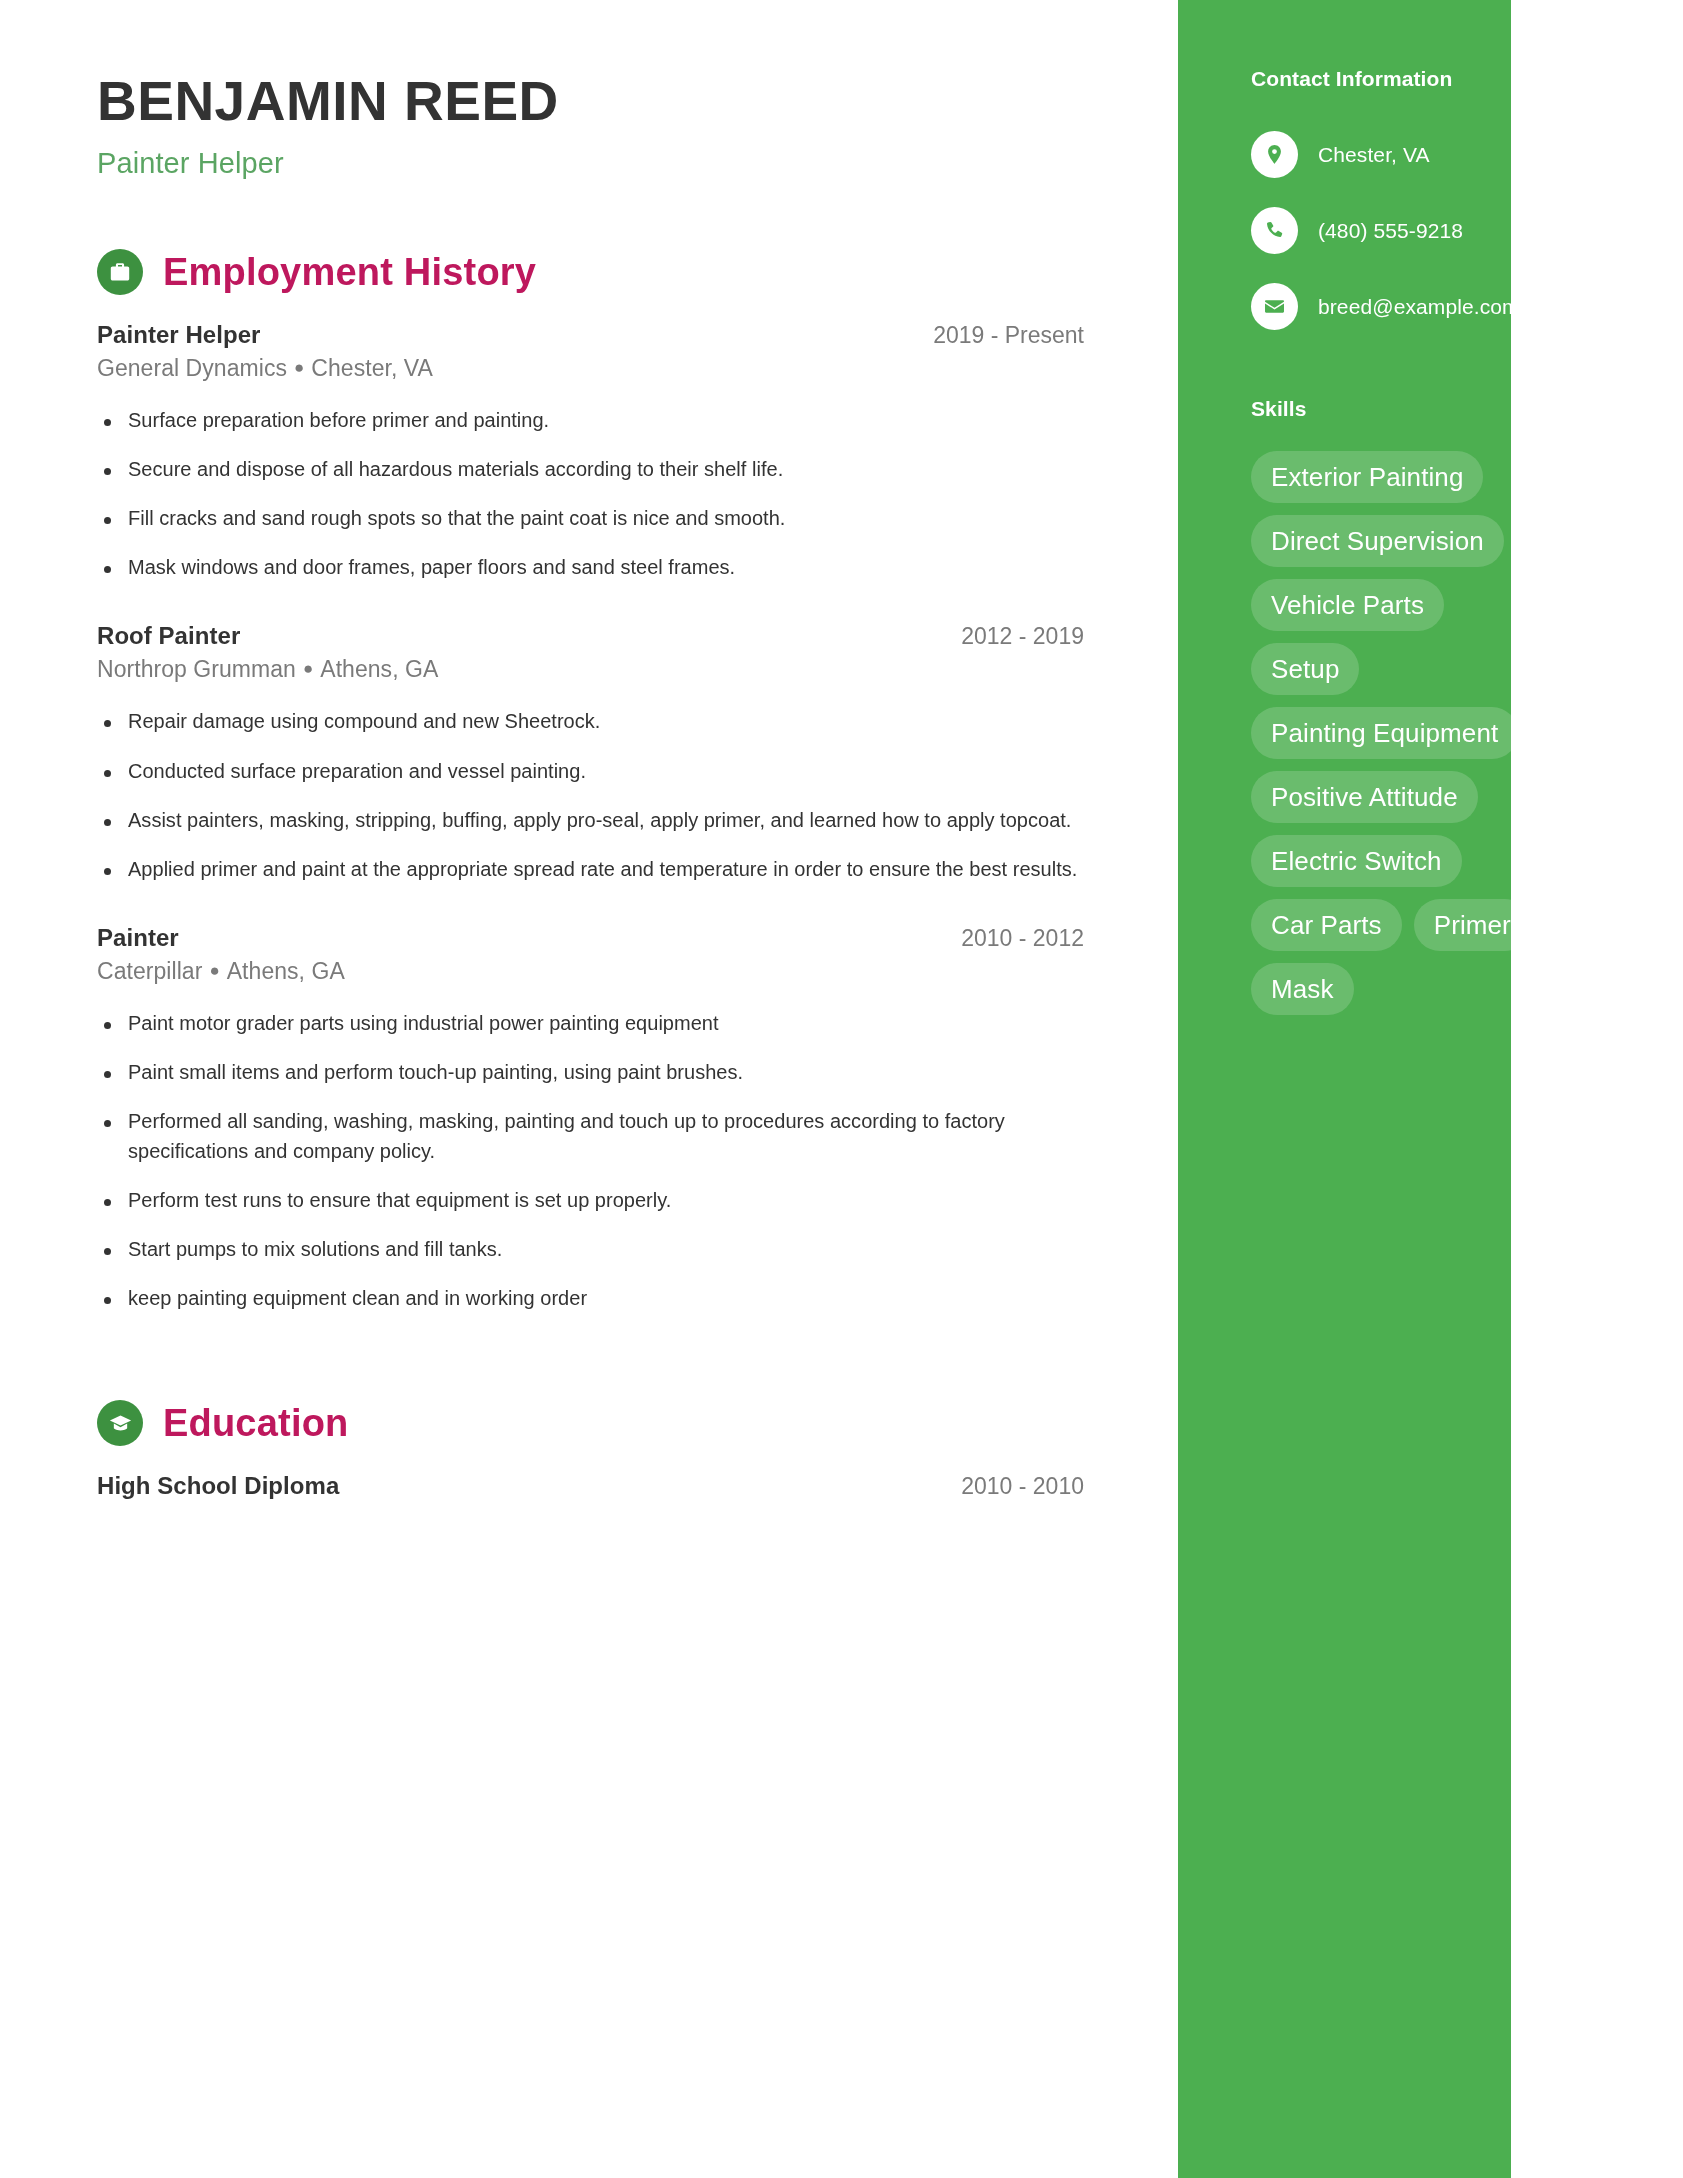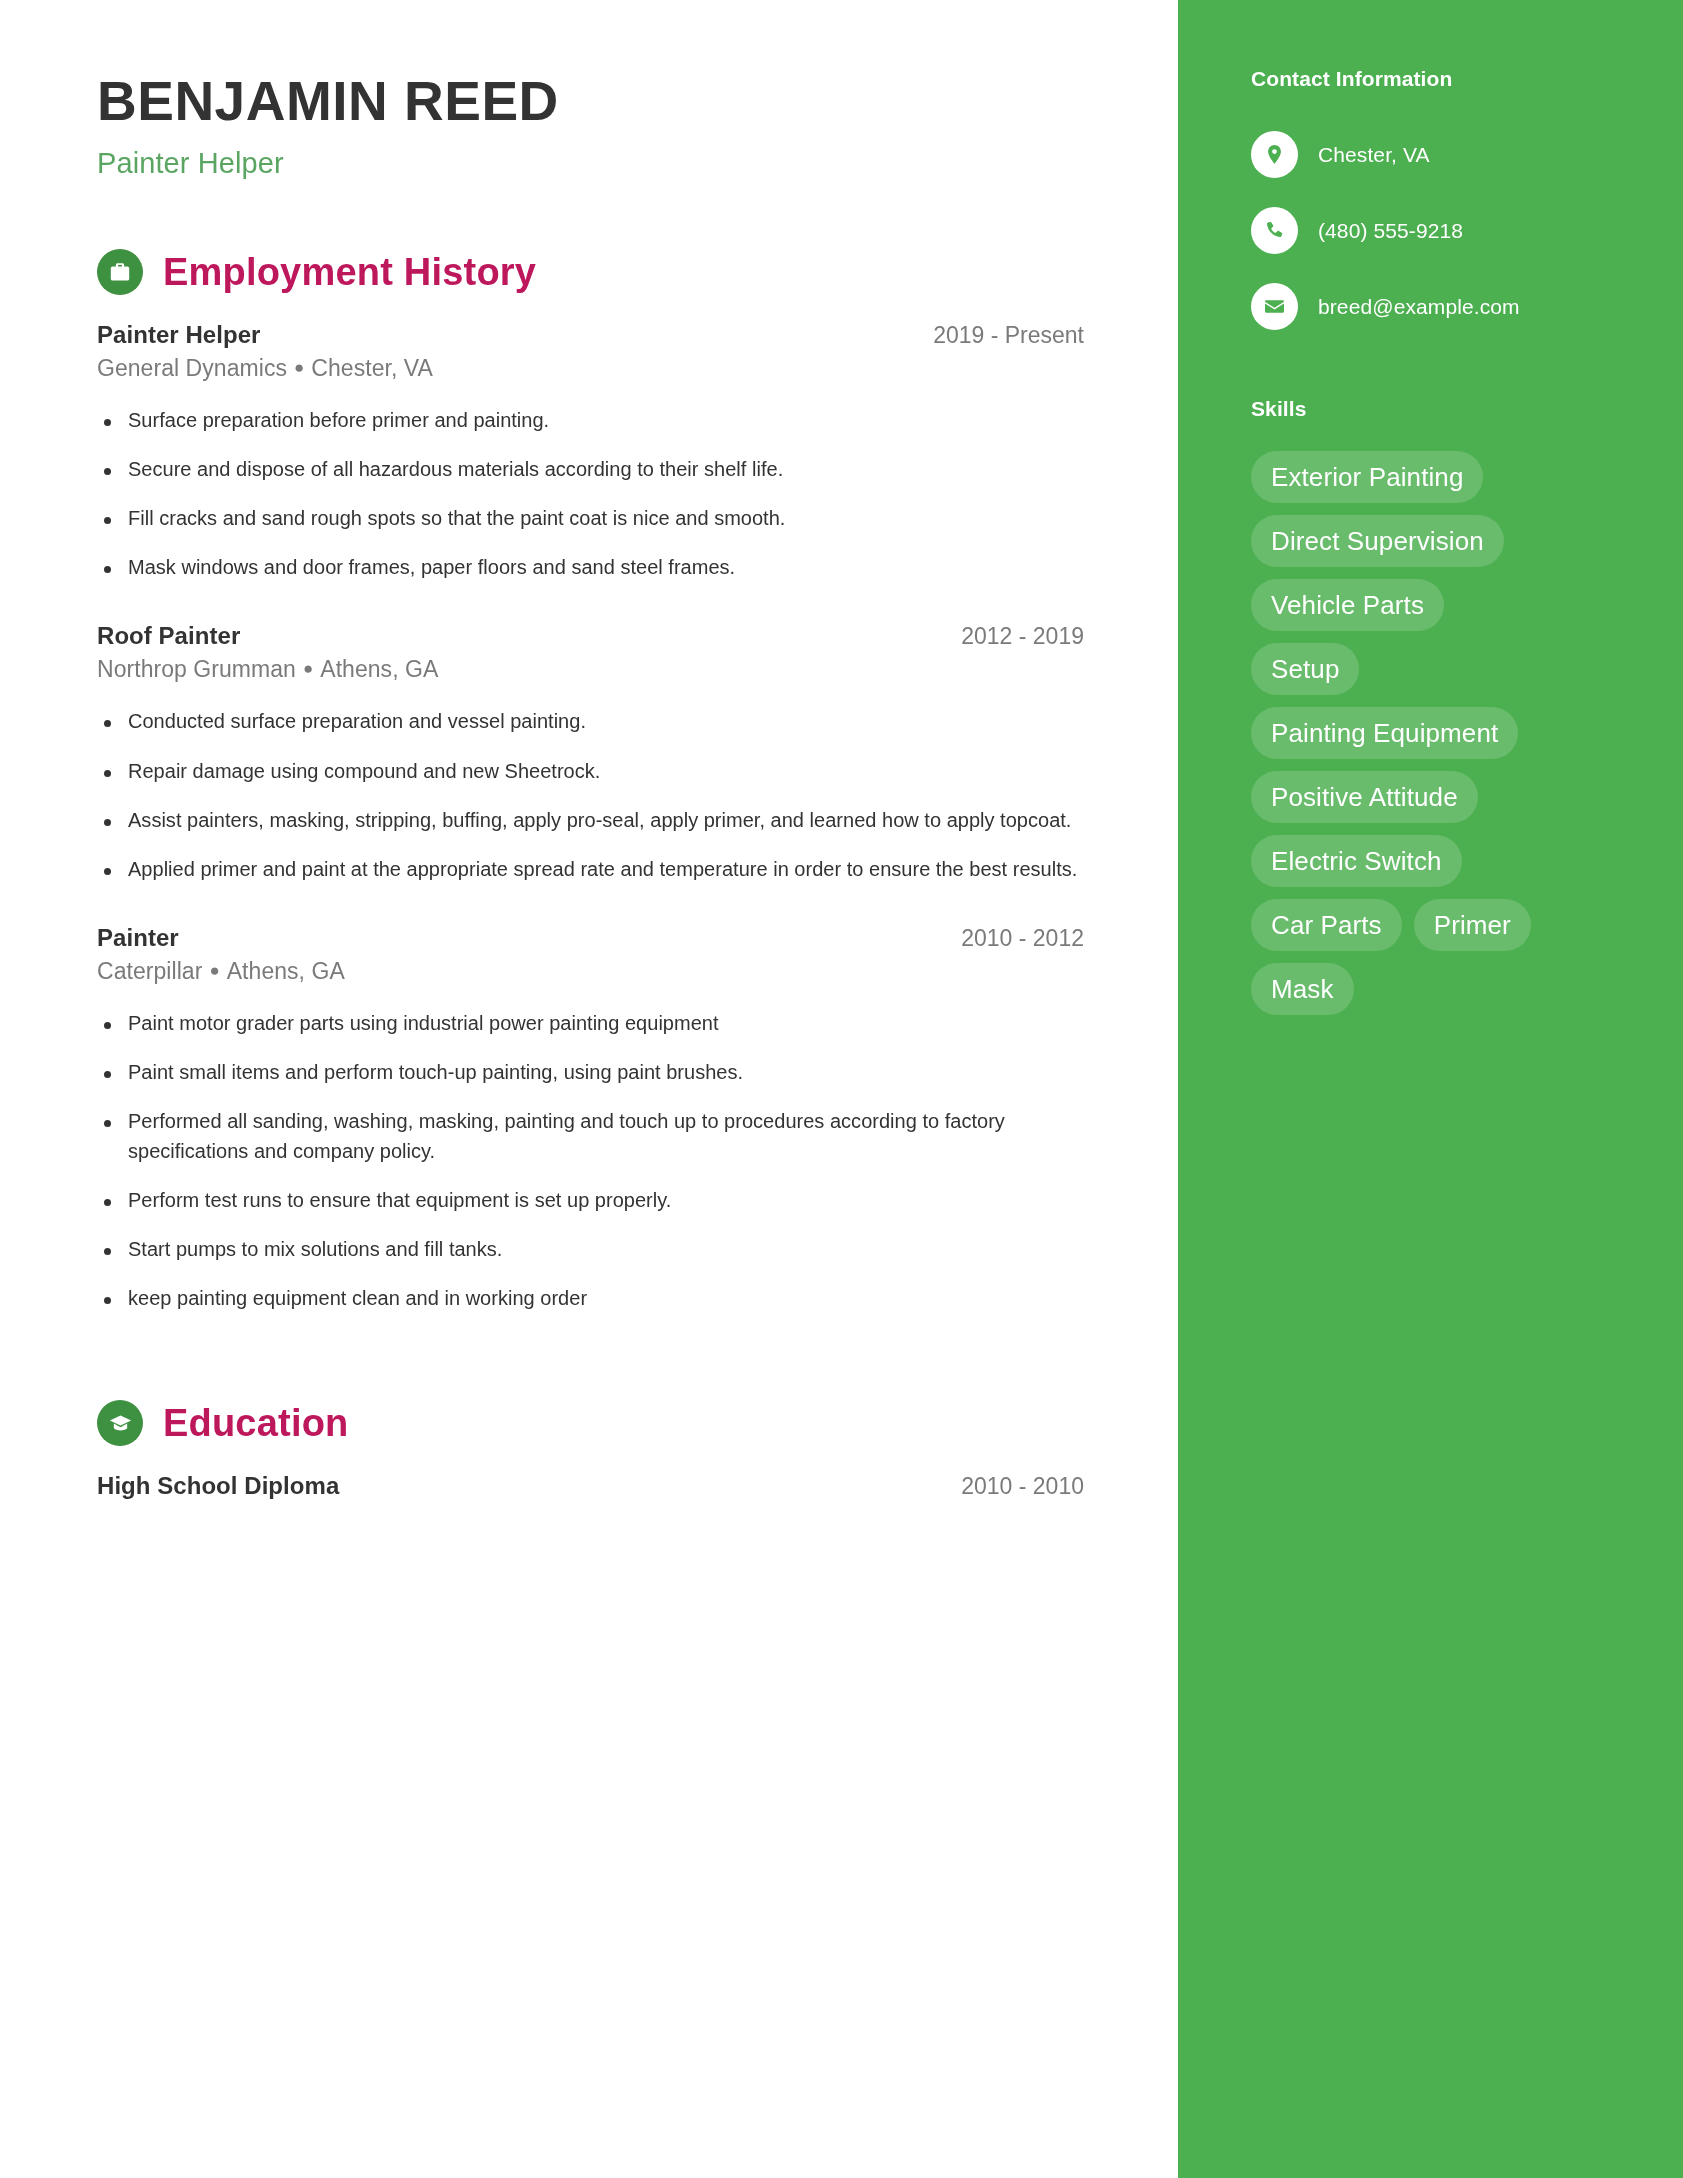--- a/index.html
+++ b/index.html
@@ -12,21 +12,21 @@
 
   body {
     font-family: "Liberation Sans", sans-serif;
     background: #ffffff;
     color: #333333;
     -webkit-font-smoothing: antialiased;
   }
 
   .page {
     position: relative;
-    width: 1683px;
+    width: 1511px;
     height: 2178px;
     display: flex;
     overflow: hidden;
     background: #ffffff;
   }
 
   
   .main-col {
     width: 1178px;
     flex: 0 0 1178px;
@@ -248,22 +248,22 @@
           </ul>
         </div>
 
         <div class="entry">
           <div class="entry-head">
             <span class="entry-role">Roof Painter</span>
             <span class="entry-date">2012 - 2019</span>
           </div>
           <div class="entry-meta"><span>Northrop Grumman</span><span class="sep">●</span><span>Athens, GA</span></div>
           <ul class="bullets">
+            <li>Repair damage using compound and new Sheetrock.</li>
             <li>Conducted surface preparation and vessel painting.</li>
-            <li>Repair damage using compound and new Sheetrock.</li>
             <li>Assist painters, masking, stripping, buffing, apply pro-seal, apply primer, and learned how to apply topcoat.</li>
             <li>Applied primer and paint at the appropriate spread rate and temperature in order to ensure the best results.</li>
           </ul>
         </div>
 
         <div class="entry">
           <div class="entry-head">
             <span class="entry-role">Painter</span>
             <span class="entry-date">2010 - 2012</span>
           </div>

